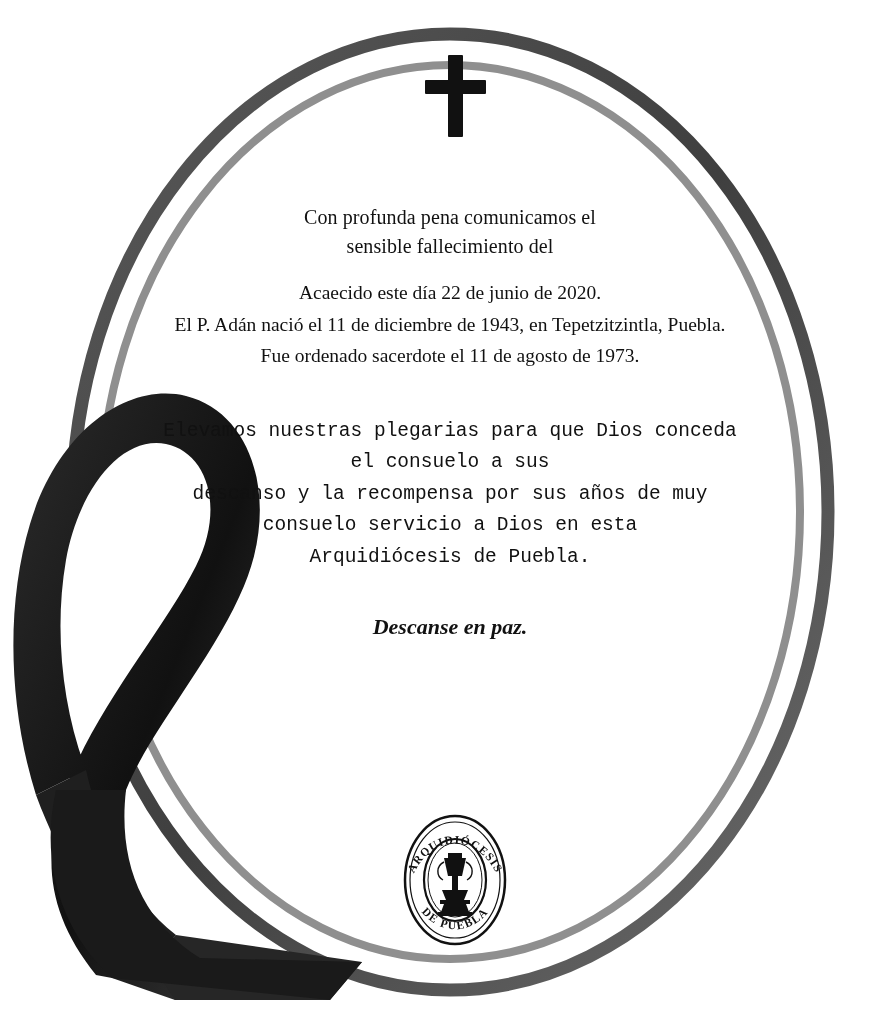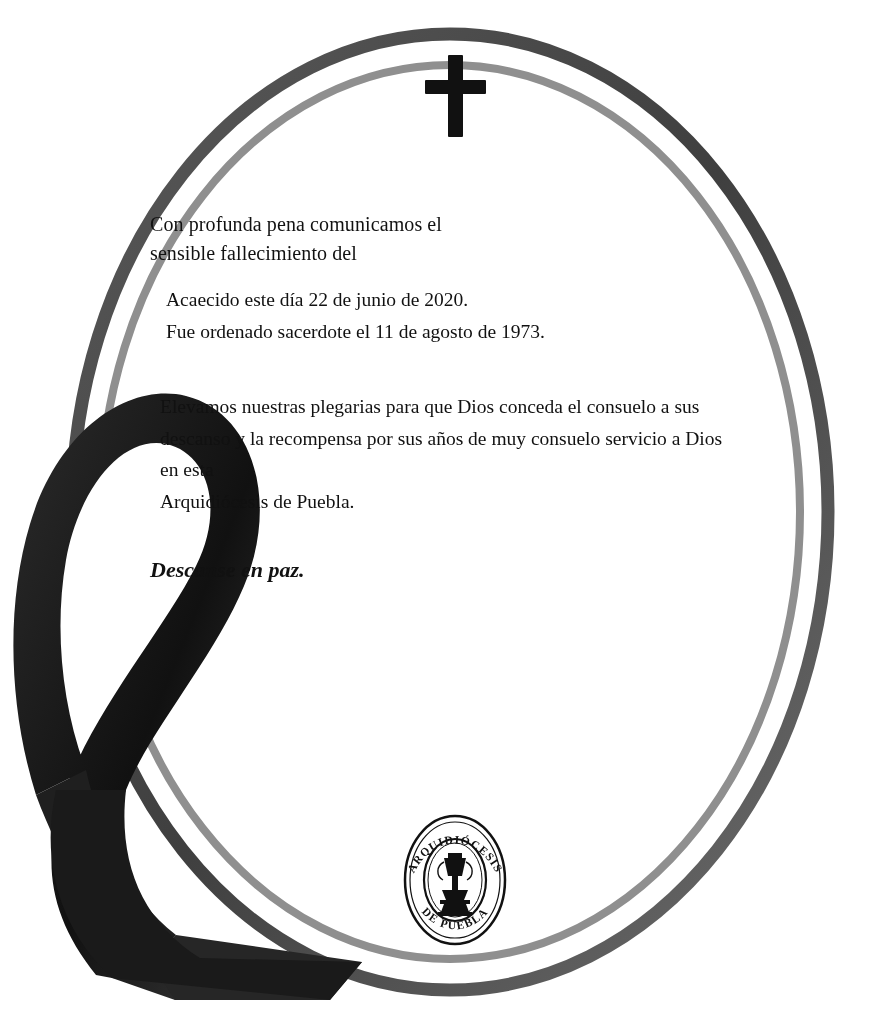--- a/index.html
+++ b/index.html
@@ -29,22 +29,23 @@
     position: absolute;
     left: 0; top: 0;
     width: 871px;
     height: 1024px;
   }
 
   
   .content {
     position: absolute;
     left: 150px;
-    top: 210px;
+    top: 203px;
     width: 600px;
+    text-align: center;
   }
 
   .intro {
     font-size: 20px;
     line-height: 1.45;
     margin: 0 0 10px 0;
     letter-spacing: 0.1px;
   }
   .intro .l2 { display: block; }
 
@@ -62,21 +63,21 @@
     margin: 16px;
   }
   .facts span { display: block; }
 
   .prayer {
     font-size: 19.5px;
     line-height: 1.62;
     margin: 44px auto 0 auto;
     width: 580px;
   }
-  .prayer span { display: block; }
+  .prayer span { display: block; font-family: Liberation Mono, monospace; }
 
   .rip {
     font-size: 22px;
     font-weight: bold;
     font-style: italic;
     margin: 40px 0 0 0;
   }
 
   
   .seal {
@@ -155,20 +156,21 @@
   <div class="content">
 
     <p class="intro">
       <span class="l1">Con profunda pena comunicamos el</span>
       <span class="l2">sensible fallecimiento del</span>
     </p>
 
 
     <p class="facts">
       <span>Acaecido este día 22 de junio de 2020.</span>
+      <span>El P. Adán nació el 11 de diciembre de 1943,  en Tepetzitzintla, Puebla.</span>
       <span>Fue ordenado sacerdote el 11 de agosto de 1973.</span>
     </p>
 
     <p class="prayer">
       <span>Elevamos nuestras plegarias para que Dios conceda el consuelo a sus</span>
       <span>descanso y la recompensa por sus años de muy consuelo servicio a Dios en esta</span>
       <span>Arquidiócesis de Puebla.</span>
     </p>
 
     <p class="rip">Descanse en paz.</p>

